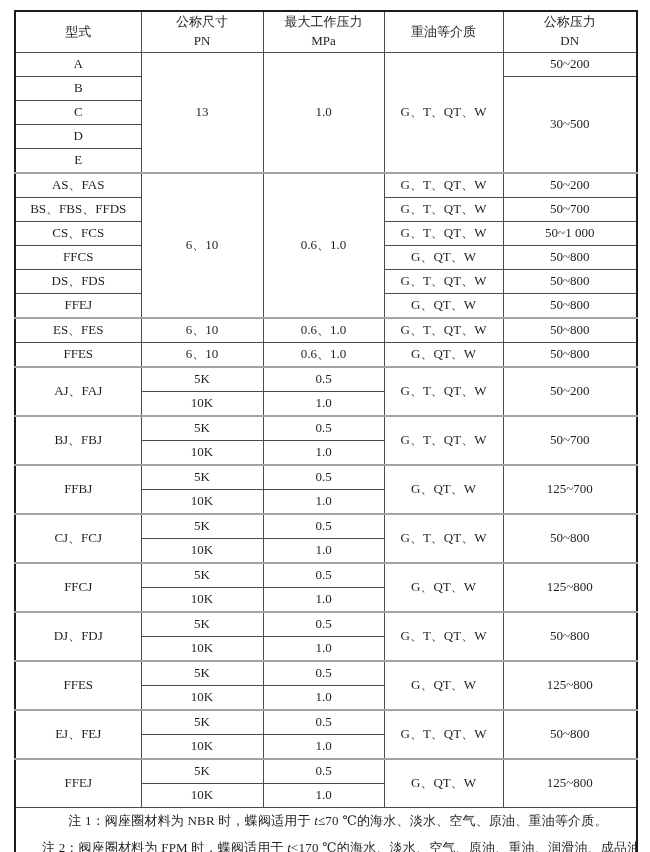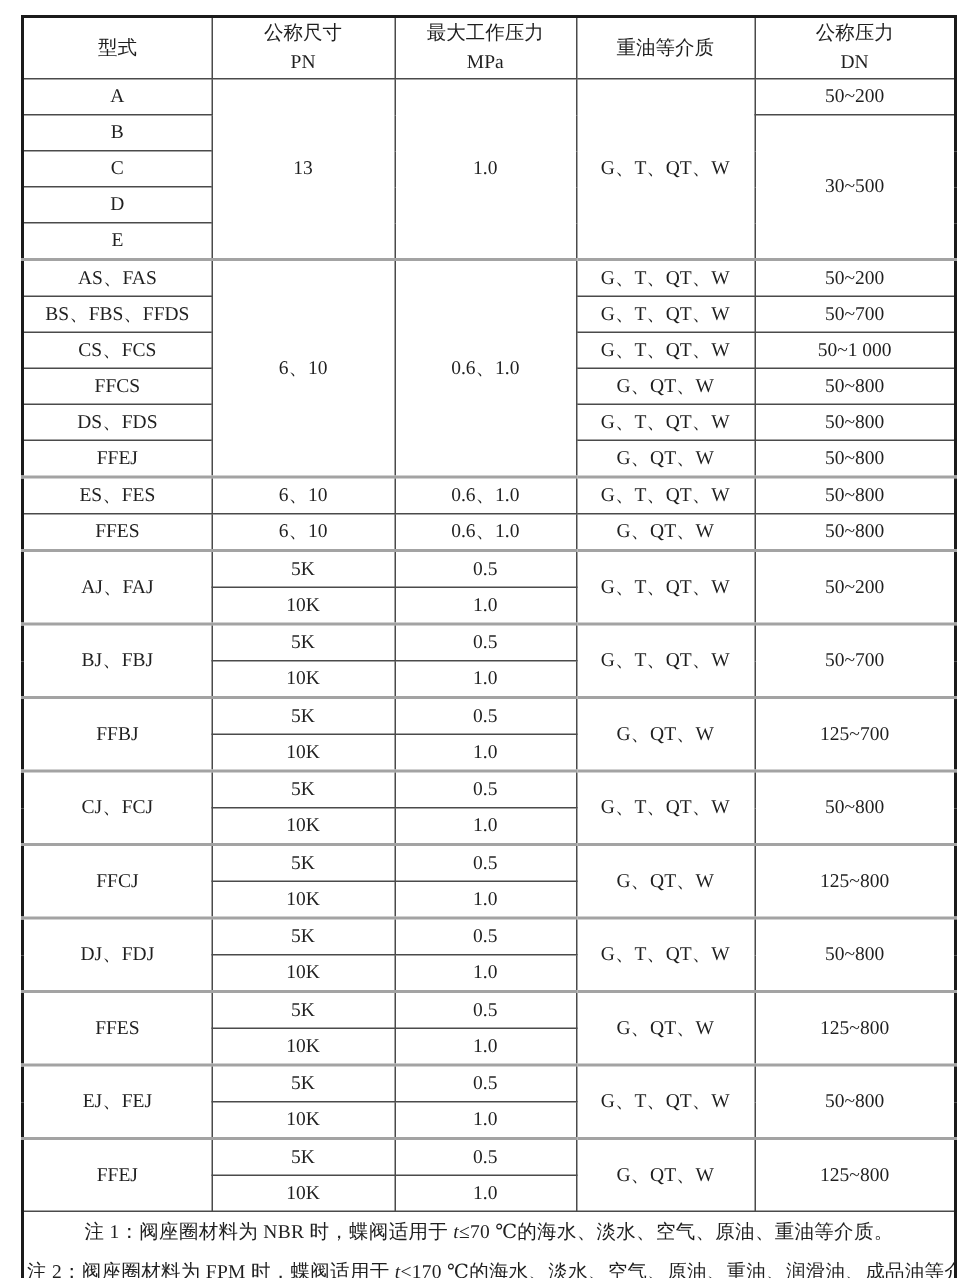--- a/index.html
+++ b/index.html
@@ -54,20 +54,21 @@
     border-top: 2px solid #1b1b1b;
     text-align: left;
     padding: 7px 8px 7px 24px;
     height: 56px;
     font-size: 12px;
     white-space: nowrap;
   }
   .note {
     line-height: 2.05;
     letter-spacing: 0.2px;
+    margin-left: 24px;
   }
   .note .ital {
     font-style: italic;
   }
 </style>
 </head>
 <body>
 
 <div class="page">
   <table class="spec">

